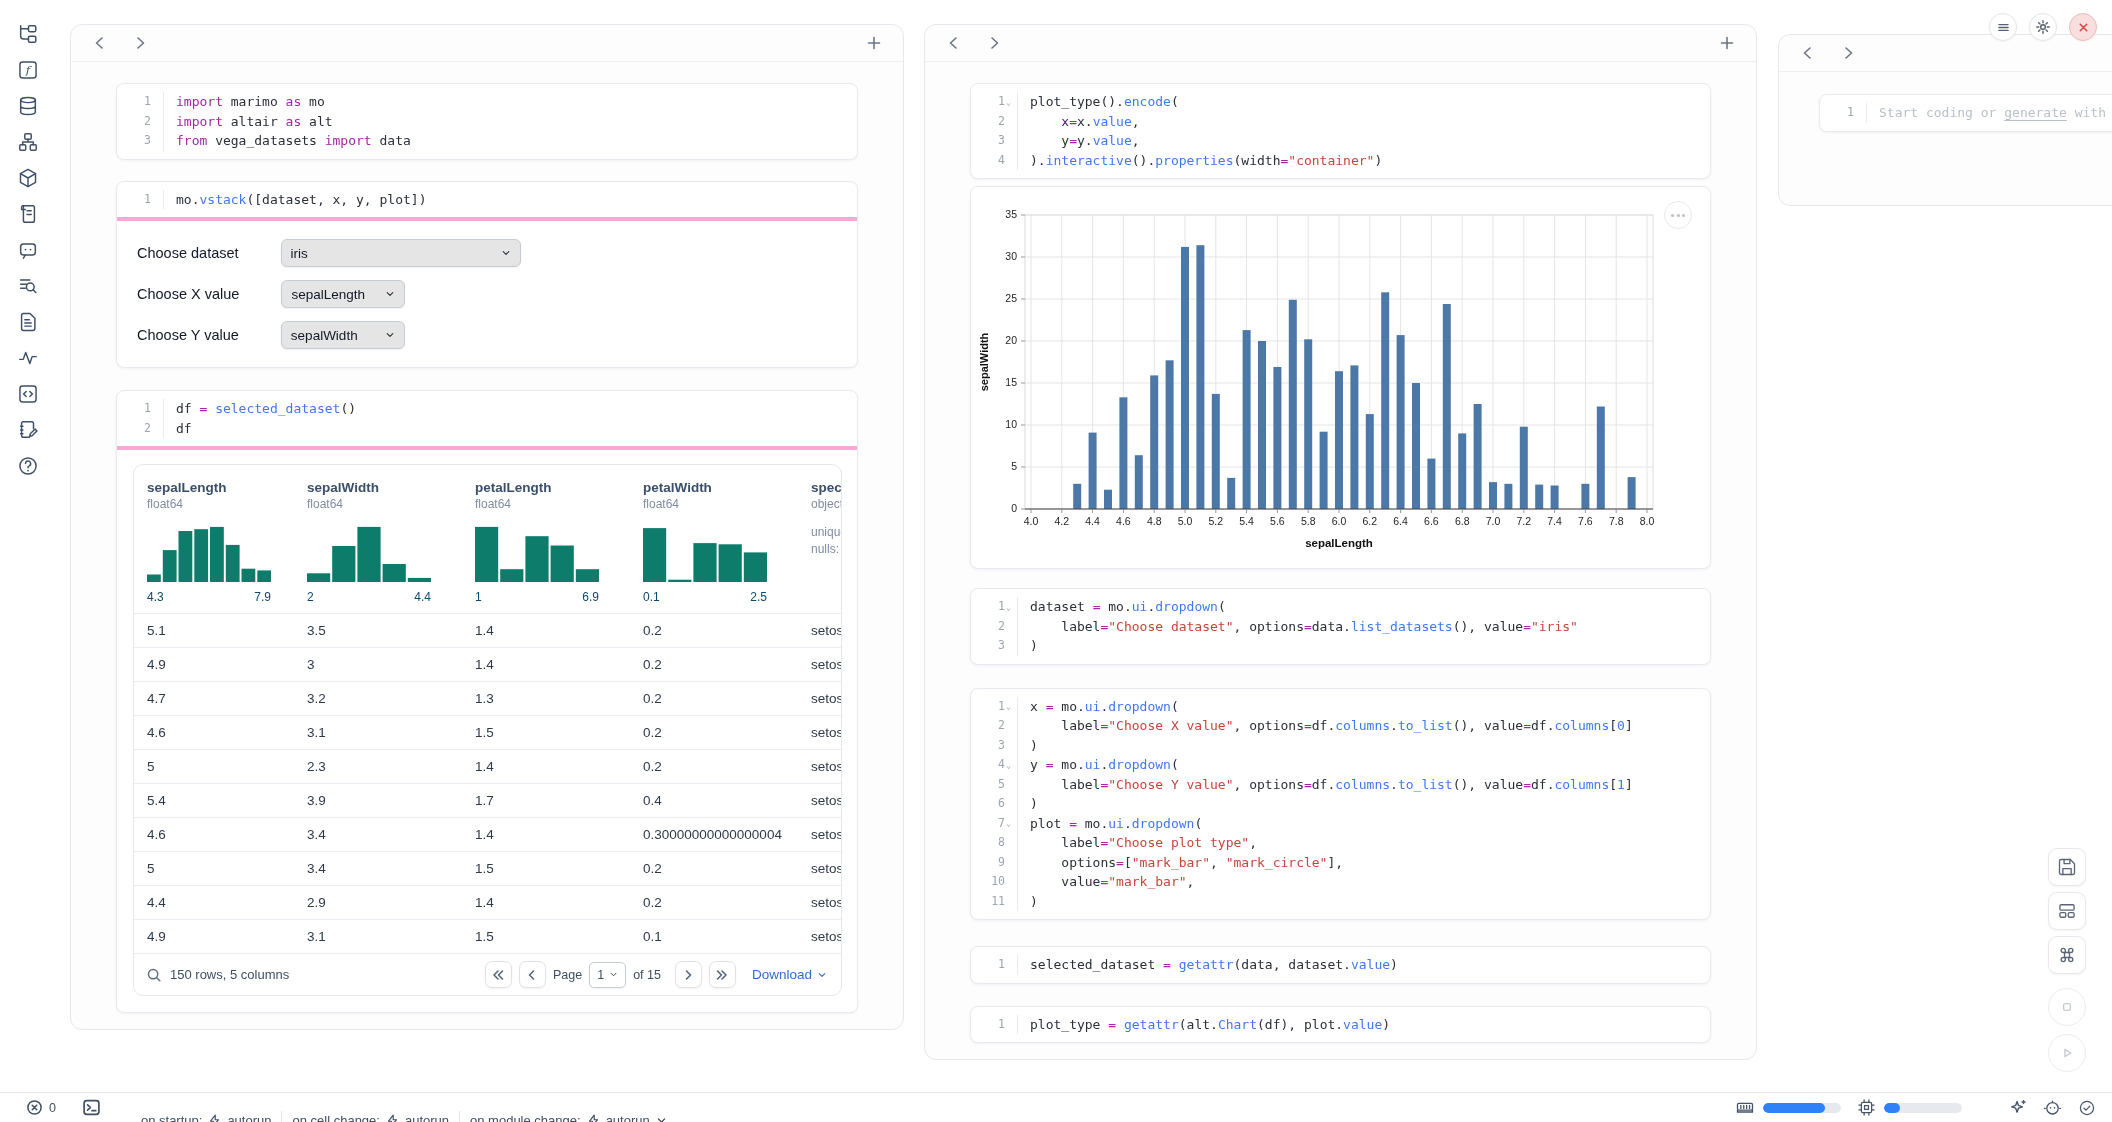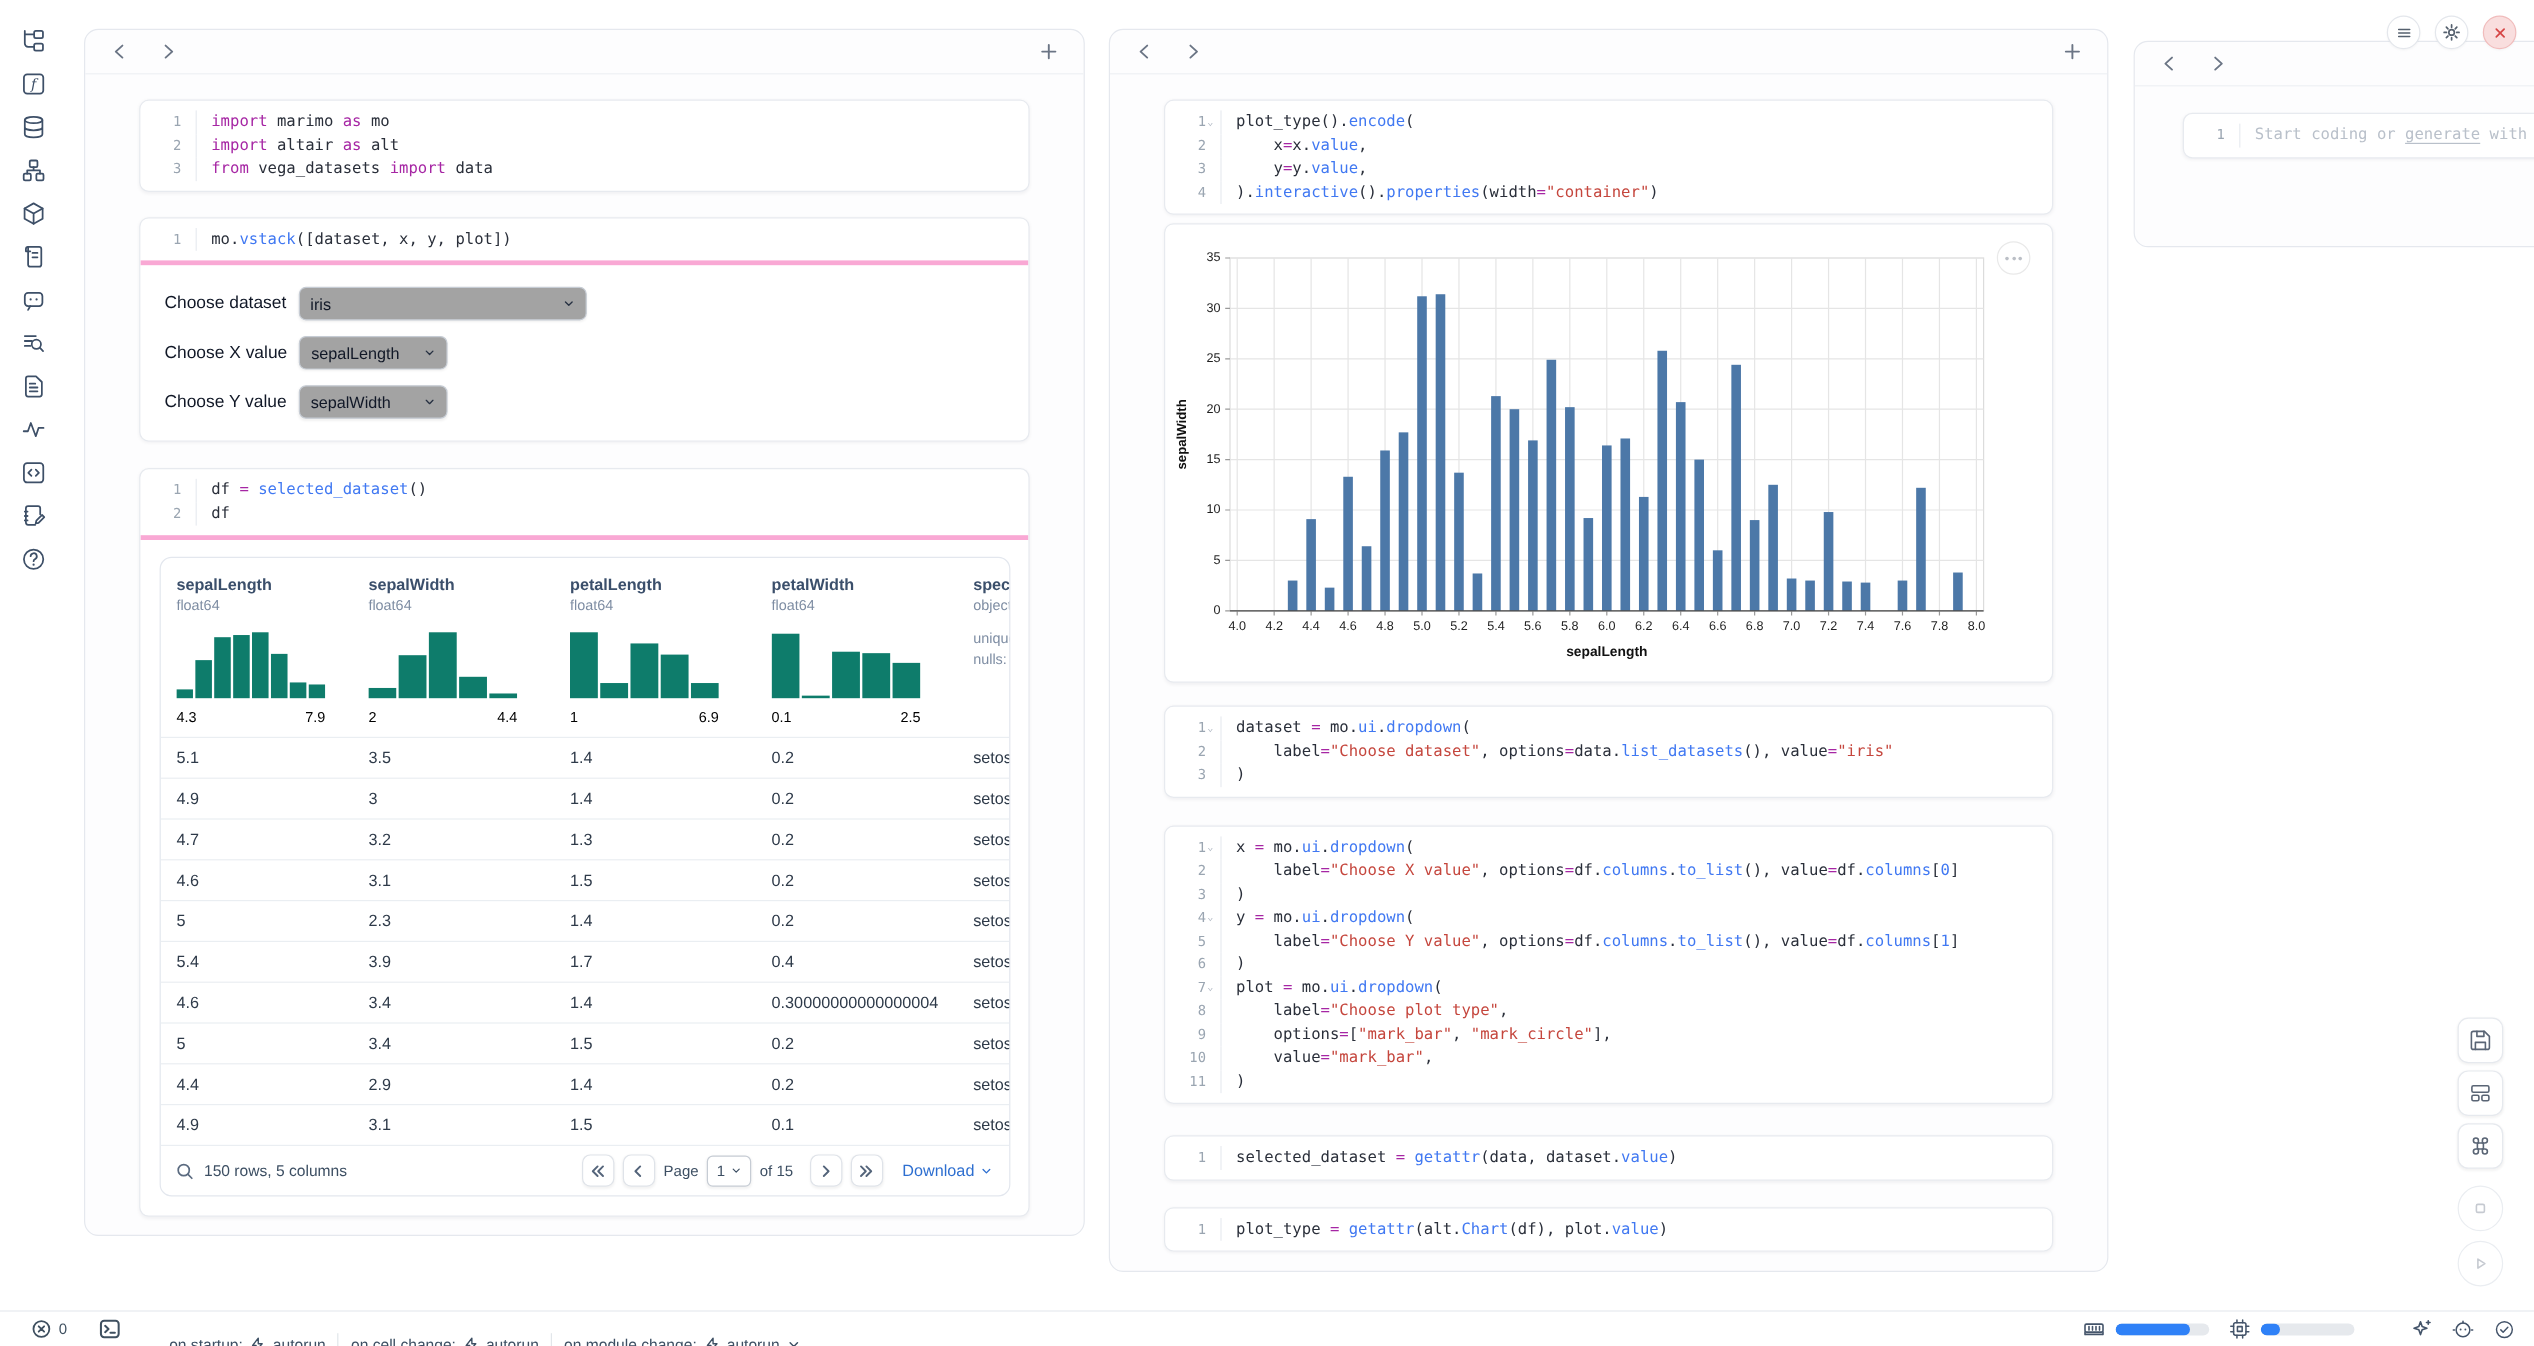--- a/index.html
+++ b/index.html
@@ -26,32 +26,32 @@
   .ln{width:46px;flex:none;display:flex;align-items:center;border-right:1px solid #e8ebf0;color:#9aa5b1;font-size:11.5px;}
   .ln b{flex:1;text-align:right;font-weight:400;}
   .ln i{width:11px;font-style:normal;font-size:8.5px;color:#aeb6c2;line-height:1;padding-left:1px;}
   .cd{white-space:pre;padding-left:12px;padding-right:12px;}
   .tk-p{color:#2a2f3a}.tk-k{color:#a626a4}.tk-f{color:#4078f2}.tk-s{color:#c5463d}
   .cell-out{border-top:4px solid #f9a8d4;}
   
   .ctl-wrap{padding:18px 20px 5px;}
   .ctl{display:flex;align-items:center;margin-bottom:13px;}
   .ctl .lbl{font-size:14.5px;color:#111827;margin-right:10px;}
-  .sel{height:26px;border:1px solid #c6ccd4;border-radius:6px;background:#a3a3a3;box-shadow:0 1px 2px rgba(0,0,0,.06);
-       display:flex;align-items:center;justify-content:space-between;padding:0 9px;font-size:13.5px;color:#111827;}
+  .sel{height:26px;border:1px solid #c6ccd4;border-radius:6px;background:#e5e5e5;box-shadow:0 1px 2px rgba(0,0,0,.06);
+       display:flex;align-items:center;justify-content:space-between;padding:0 9px;font-size:13.5px;color:#111827;margin-left:32px;}
   .sel svg{flex:none;margin-left:8px;color:#273142;}
   
   .df-outer{padding:14px 0 16px 16px;}
   .df{width:707px;border:1px solid #e3e7ee;border-radius:10px;overflow:hidden;background:#fff;}
   .df-h{display:grid;grid-template-columns:160px 168px 168px 168px 200px;padding:15px 0 9px;}
   .df-hc{padding-left:13px;overflow:hidden;}
   .df-name{font-size:13.5px;font-weight:bold;color:#3b4f6b;}
   .df-dtype{font-size:12px;color:#7e8da3;margin-top:2px;}
   .df-hist{margin-top:11px;}
-  .df-range{display:flex;justify-content:space-between;width:124px;font-size:12px;color:#000000;margin-top:4px;}
+  .df-range{display:flex;justify-content:space-between;width:124px;font-size:12px;color:#0c4a6e;margin-top:4px;}
   .df-stat{font-size:12px;color:#7e8da3;margin-top:3px;white-space:nowrap;}
   .df-stat.first{margin-top:14px;}
   .df-r{display:grid;grid-template-columns:160px 168px 168px 168px 200px;height:33px;align-items:center;
         border-top:1px solid #eaeef2;font-size:13.5px;color:#2e3a49;}
   .df-r>div{padding-left:13px;white-space:nowrap;overflow:hidden;}
   .df-f{border-top:1px solid #eaeef2;height:41px;display:flex;align-items:center;padding:0 14px 0 12px;color:#3d4f63;}
   .df-f .sum{font-size:13px;margin-left:8px;}
   .df-f .spacer{flex:1;}
   .pg-btn{width:27px;height:27px;border:1px solid #dfe3e9;border-radius:7px;background:#fff;
           box-shadow:0 1px 2px rgba(0,0,0,.05);display:flex;align-items:center;justify-content:center;color:#55657b;margin-left:7px;}

